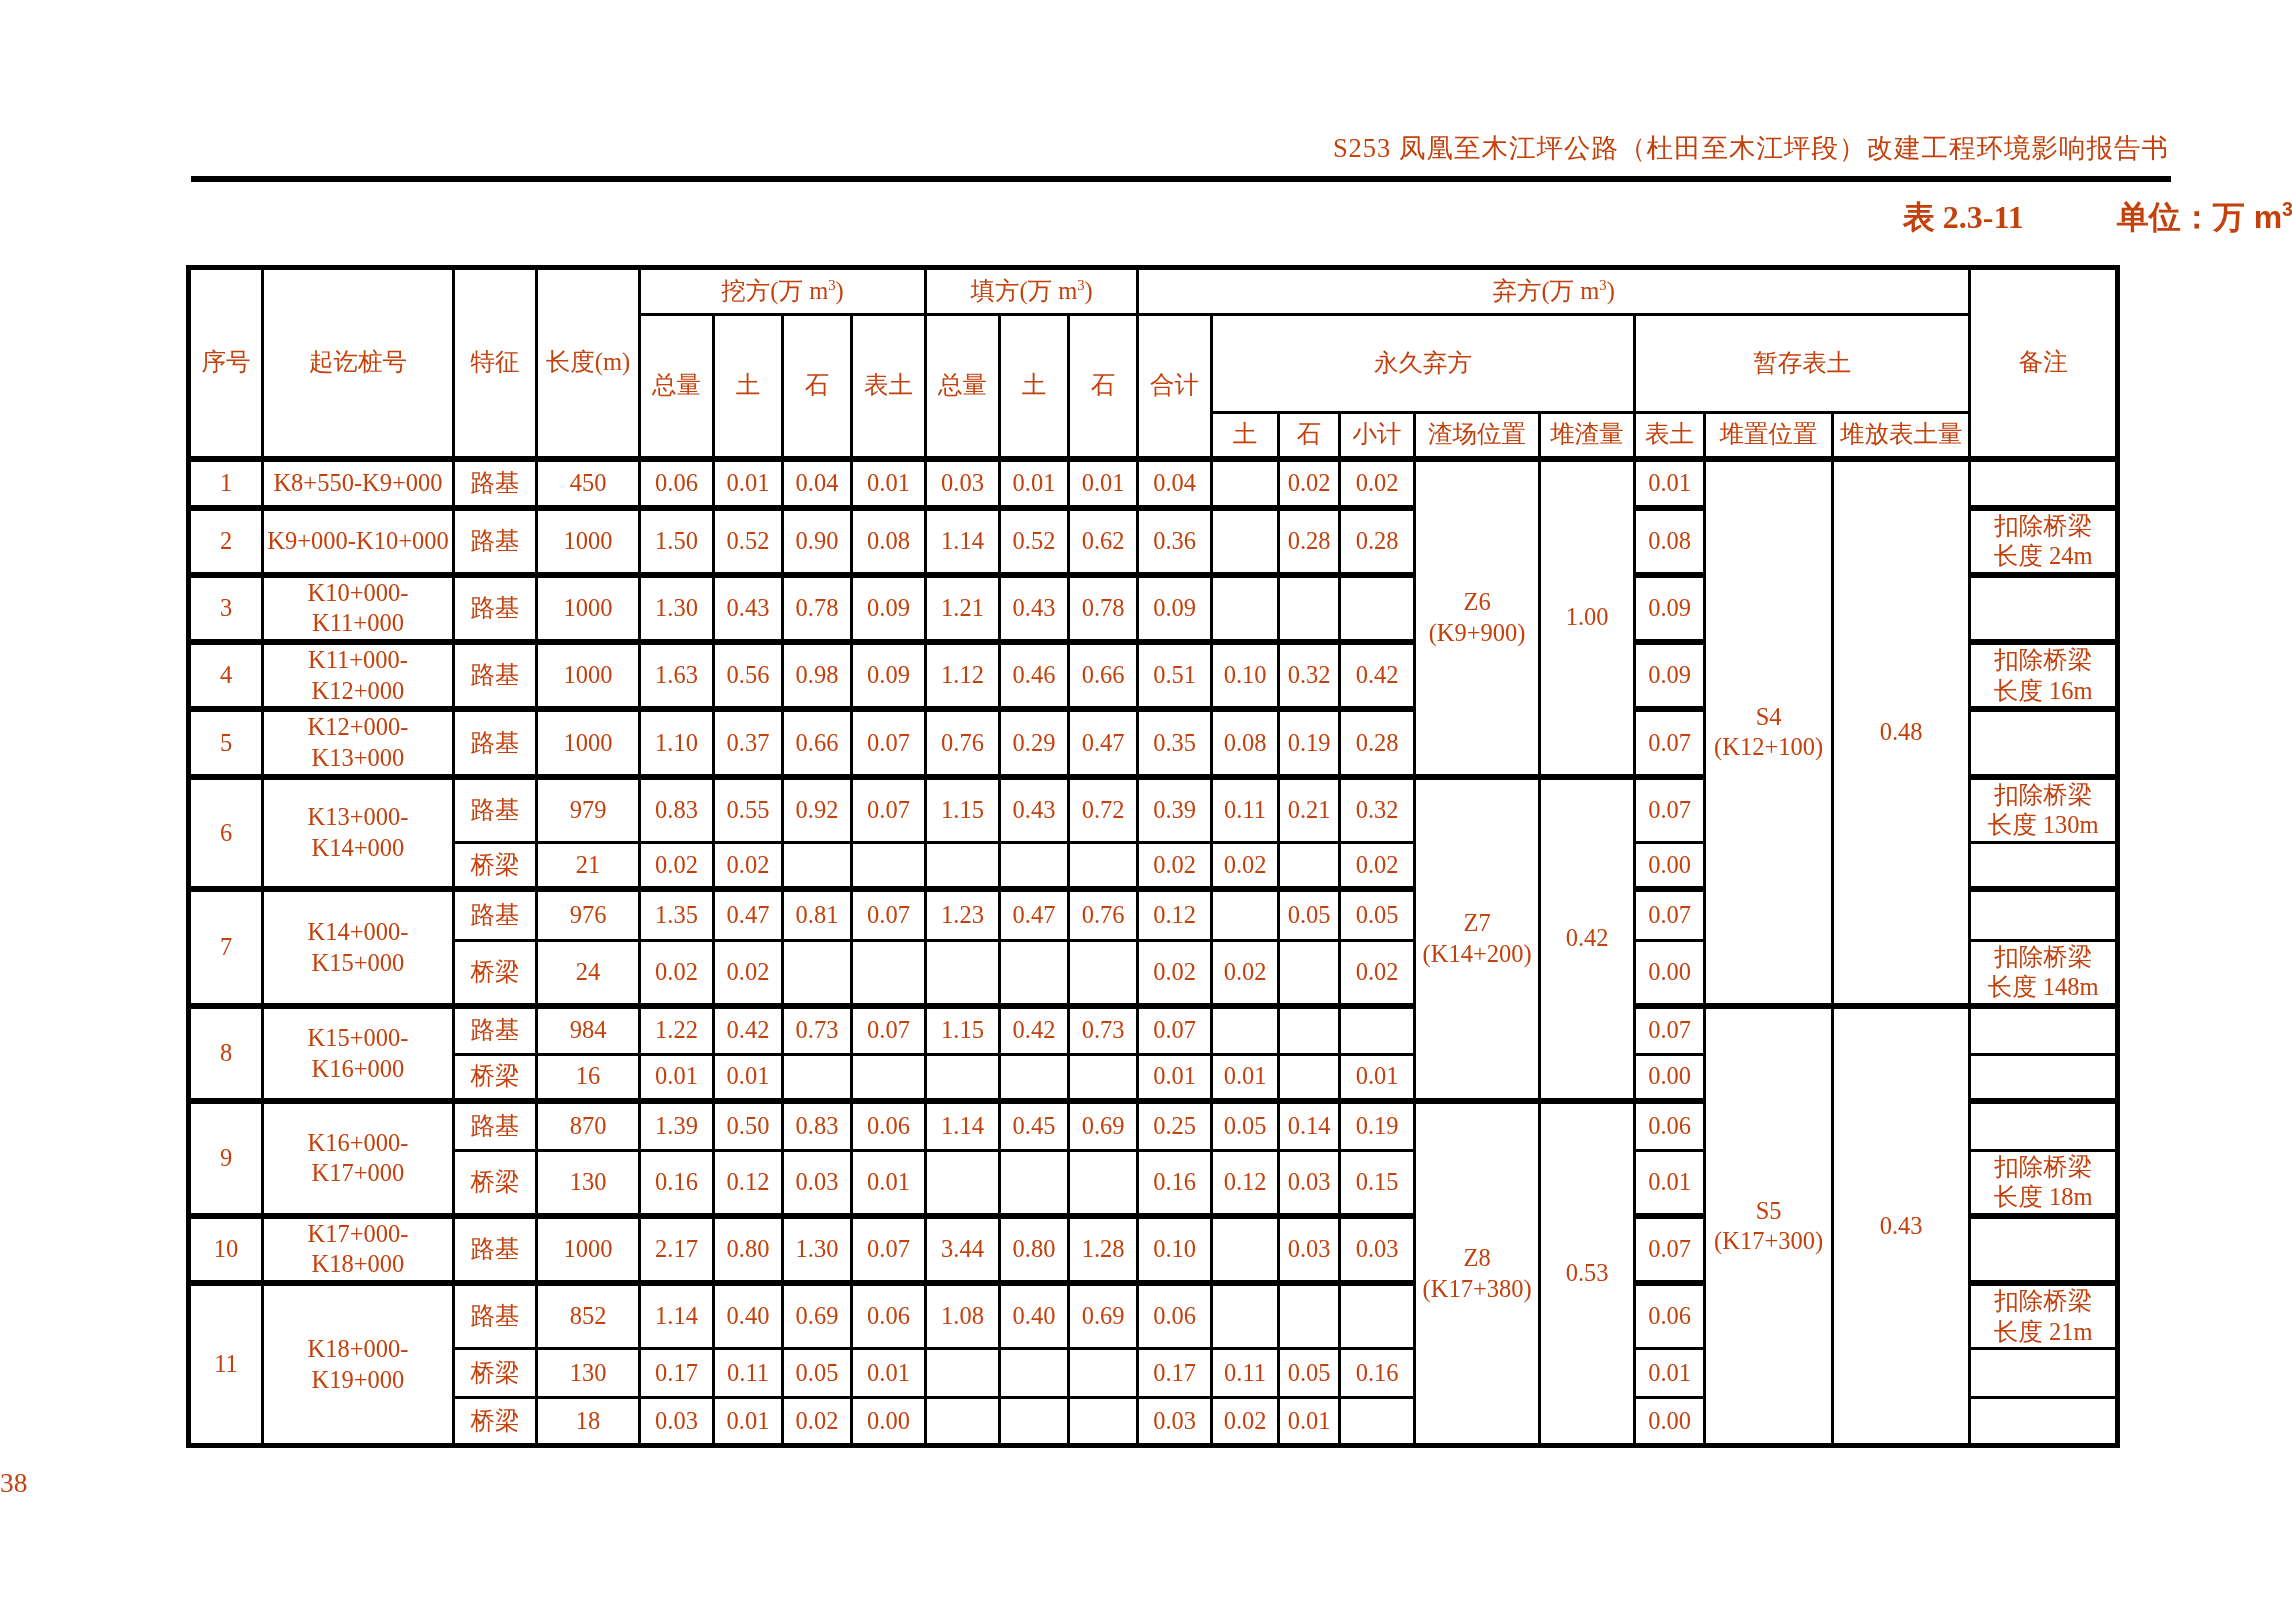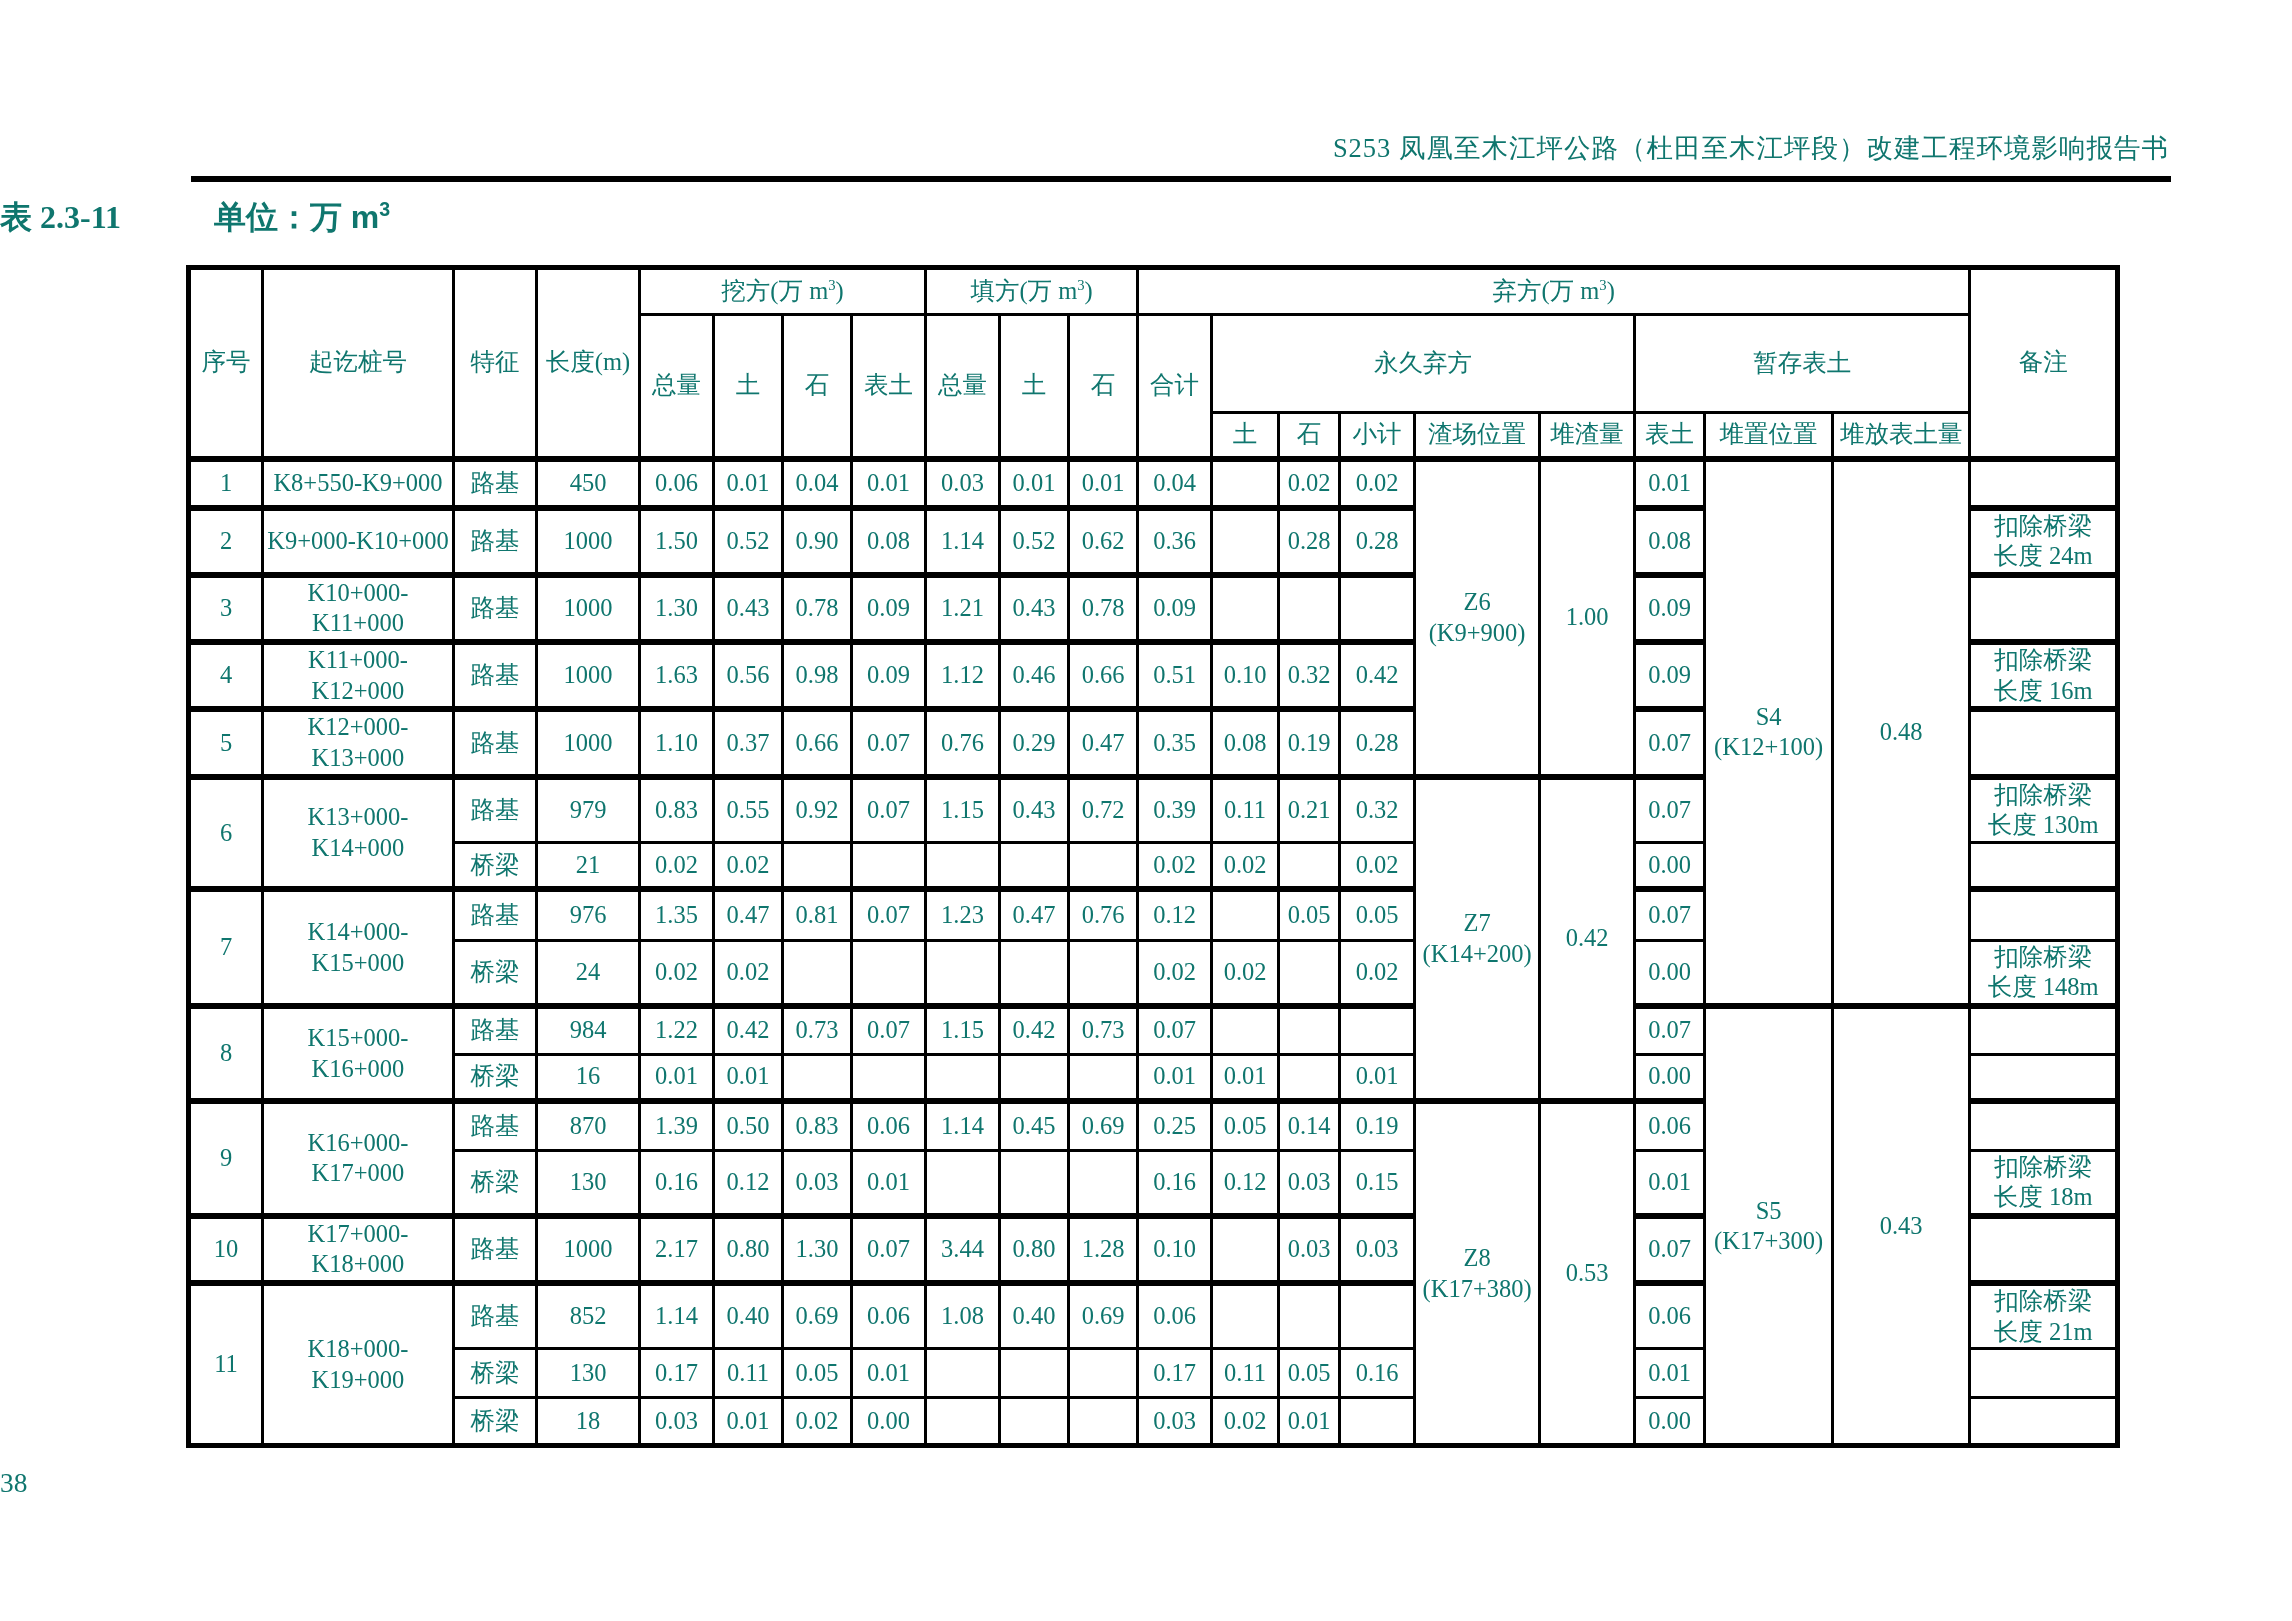--- a/index.html
+++ b/index.html
@@ -2,41 +2,41 @@
 <html><head>
 <meta charset="utf-8">
 <style>
   html,body { margin:0; padding:0; background:#888; }
   .page {
     position: relative;
     width: 2293px; height: 1621px;
     margin: 0 auto;
     background: #ffffff;
     font-family: "Liberation Serif", "DejaVu Serif", serif;
-    color: #0f766e;
+    color: #c2410c;
     overflow: hidden;
   }
   .doc-header {
     position: absolute;
     top: 130px; right: 124px;
     font-size: 26.5px;
     letter-spacing: 1px;
     white-space: nowrap;
   }
   .header-rule {
     position: absolute;
     left: 191px; top: 176px;
     width: 1980px; height: 5.9px;
     background: #000;
   }
   .title-row {
     position: absolute;
     left: 0; top: 196px; width: 100%;
     display: flex;
-    justify-content: flex-start;
+    justify-content: flex-end;
     align-items: baseline;
     white-space: nowrap;
   }
   .table-number {
     font-size: 32px; font-weight: bold;
     margin-right: 93px;
   }
   .table-title {
     font-family: "Liberation Sans", "DejaVu Sans", sans-serif;
     font-size: 36px; font-weight: bold;

